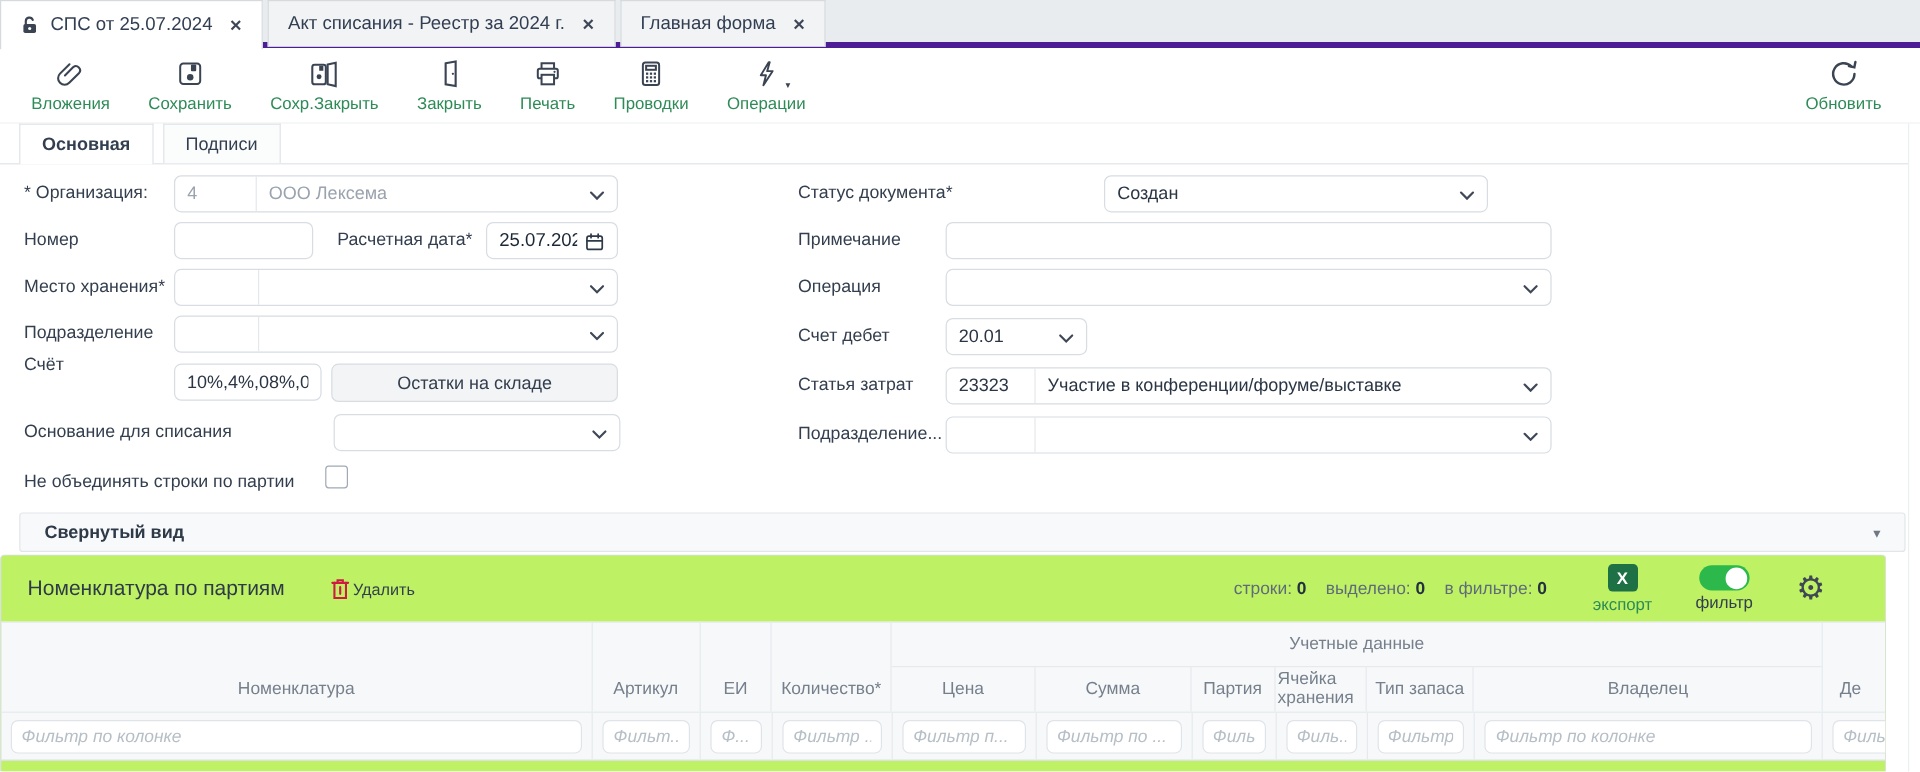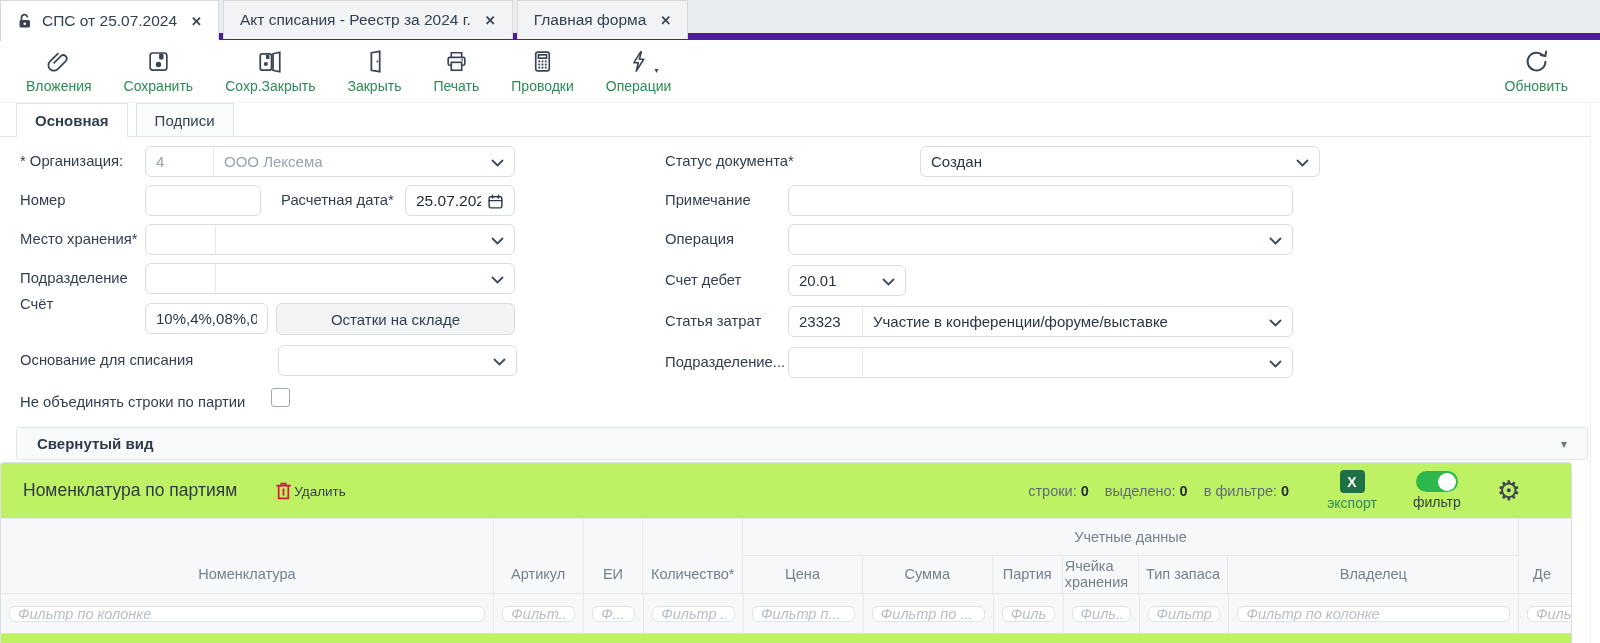--- a/index.html
+++ b/index.html
@@ -1,20 +1,20 @@
 <!DOCTYPE html>
 <html><head>
 <meta charset="utf-8">
 <style>
   html,body{margin:0;padding:0;overflow:hidden}
   body{width:1600px;height:643px;position:relative;background:#fff;
        font-family:"Liberation Sans",sans-serif;color:#333e4e}
   
   .tabbar{position:absolute;left:0;top:0;width:1600px;height:40px;background:#e9ecee;
-          border-bottom:7px solid #4c1d95;box-sizing:border-box;display:flex;align-items:flex-start;z-index:1}
+          border-bottom:5px solid #4c1d95;box-sizing:border-box;display:flex;align-items:flex-start;z-index:1}
   .wtab{height:39px;display:flex;align-items:center;gap:10px;padding:0 16px;font-size:15.5px;
         color:#323f52;background:#f2f3f5;border:1px solid #d6dadd;border-bottom:none;
         box-sizing:border-box;margin-right:4px;cursor:pointer;white-space:nowrap}
   .wtab.active{background:#fff;height:41px;position:relative;z-index:3}
   .wtab .x{font-size:13px;font-weight:bold;color:#3c4656;margin-left:4px;cursor:pointer}
   
   .toolbar{position:absolute;left:0;top:40px;width:1600px;height:63px;background:#fff;
            display:flex;align-items:center;padding:0 26px;box-sizing:border-box;
            border-bottom:1px solid #f0f2f4}
   .tbtn{display:flex;flex-direction:column;align-items:center;gap:3px;margin-right:32px;cursor:pointer}
@@ -83,21 +83,21 @@
   .gcell{height:37px;box-sizing:border-box;border-bottom:1px solid #e7eaed;display:flex;
          align-items:center;justify-content:center;color:#76808d;font-size:14.5px}
   .grow{display:flex;height:38px}
   .sub{display:flex;align-items:center;justify-content:center;border-right:1px solid #e7eaed;
        box-sizing:border-box;color:#76808d;font-size:14.5px;line-height:1.15;padding:0 2px;overflow:hidden}
   .sub:last-child{border-right:none}
   .frow{display:flex;height:39px;align-items:center}
   .fcell{box-sizing:border-box;border-right:1px solid #e7eaed;height:100%;display:flex;
          align-items:center;padding:0 8px}
   .fcell.last{border-right:none}
-  .fcell input{height:16px;box-sizing:border-box;border:1px solid #e0e4e8;border-radius:6px;
+  .fcell input{height:28px;box-sizing:border-box;border:1px solid #e0e4e8;border-radius:6px;
                background:#fff;padding:0 8px;font-size:14.5px;color:#2b3645;outline:none;
                font-family:inherit;width:100%}
   .fcell input::placeholder{color:#b6bec6;font-style:italic}
   .gutter{position:absolute;left:1590px;top:103px;width:1px;height:540px;background:#eceff1}
 </style>
 </head>
 <body>
 
 <div class="tabbar">
   <div class="wtab active">
@@ -275,21 +275,21 @@
     <svg width="13" height="8" viewBox="0 0 13 8" fill="none" stroke="#3f4856" stroke-width="1.8" stroke-linecap="round">
         <path d="M1.5 1.5l5 5 5-5"></path>
       </svg>
   </span>
 </div>
 
 <div class="flabel" style="left:20px;top:394px">Не объединять строки по партии</div>
 <div class="cbox" style="left:271px;top:388px"></div>
 
 <div class="flabel" style="left:665px;top:153px">Статус документа*</div>
-<div class="ctl" style="left:920px;top:146px;width:400px">
+<div class="ctl" style="left:920px;top:146px;width:320px">
   <span class="val">Создан</span>
   <span class="chev">
     <svg width="13" height="8" viewBox="0 0 13 8" fill="none" stroke="#3f4856" stroke-width="1.8" stroke-linecap="round">
         <path d="M1.5 1.5l5 5 5-5"></path>
       </svg>
   </span>
 </div>
 
 <div class="flabel" style="left:665px;top:192px">Примечание</div>
 <input class="tinput" style="left: 788px; top: 185px; width: 505px;" value="">

